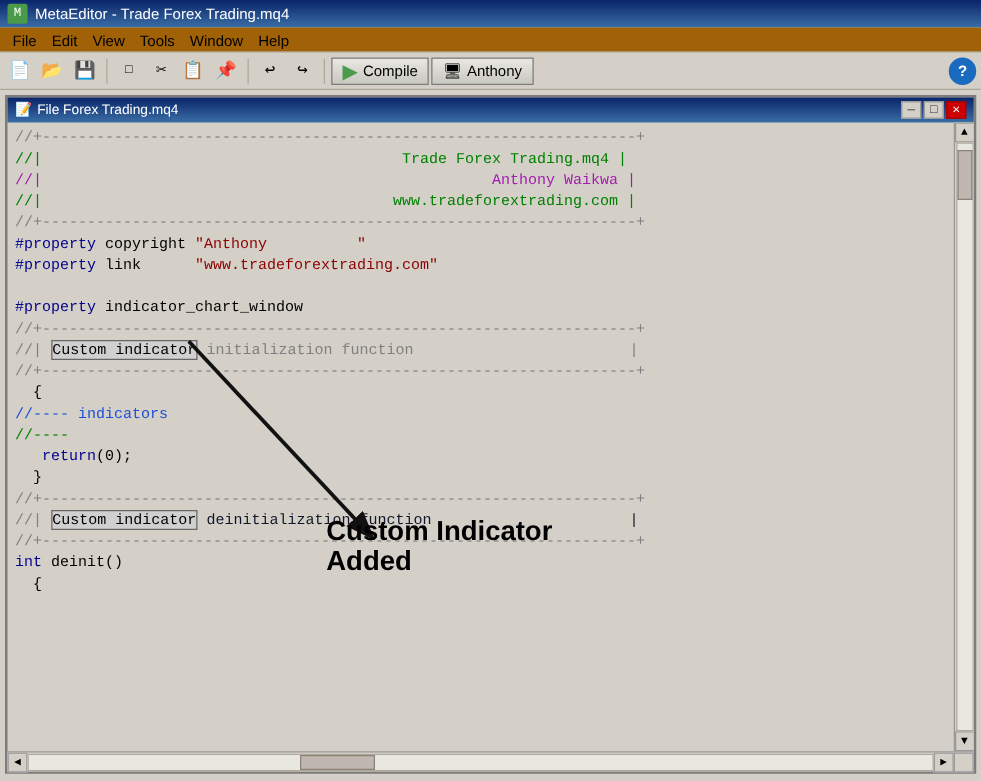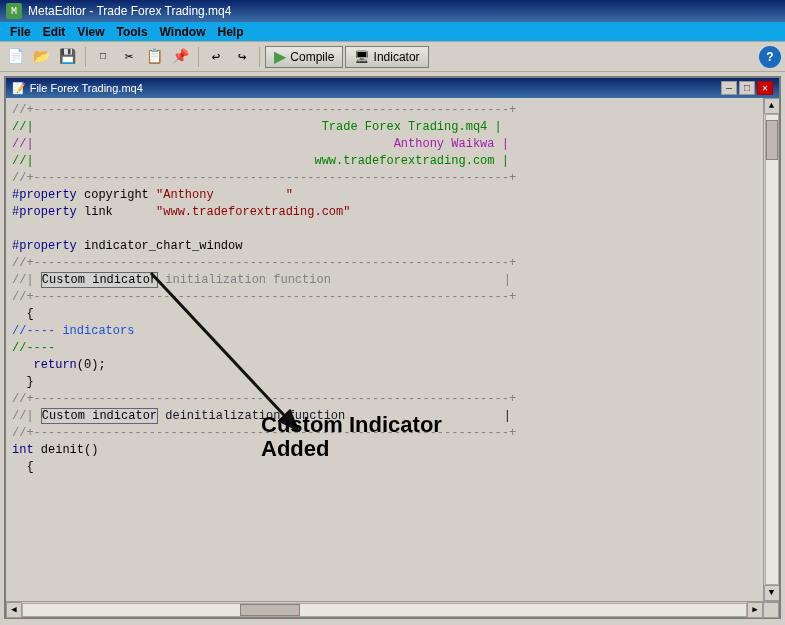--- a/index.html
+++ b/index.html
@@ -31,27 +31,26 @@
       color: white;
     }
     .title-bar-text {
       flex: 1;
       font-size: 12px;
       font-family: Liberation Sans, sans-serif;
     }
 
     
     .menu-bar {
-      background: #0ea5e9;
-      display: flex;
-      align-items: center;
+      background: #a16207;
+      display: flex;
+      align-items: flex-end;
       height: 20px;
       padding: 0 4px;
       border-bottom: 1px solid #aca899;
-      font-weight: bold;
     }
     .menu-item {
       padding: 1px 6px;
       font-size: 12px;
       font-family: 'Segoe UI', Tahoma, sans-serif;
       cursor: pointer;
     }
 
     
     .toolbar {
@@ -272,21 +271,21 @@
   <div class="toolbar-separator"></div>
   <div class="toolbar-btn">↩</div>
   <div class="toolbar-btn">↪</div>
   <div class="toolbar-separator"></div>
   <div class="compile-btn">
     <span style="color:#4a9a4a; font-size:16px;">▶</span>
     <span>Compile</span>
   </div>
   <div class="terminal-btn">
     <span style="font-size:12px;">🖥</span>
-    <span>Indicator</span>
+    <span>Anthony</span>
   </div>
   <div style="flex:1;"></div>
   <div class="help-btn">?</div>
 </div>
 
 <div class="doc-window">
   <div class="doc-title-bar">
     <span class="doc-title-icon">📝</span>
     <span class="doc-title-text">File Forex Trading.mq4</span>
     <div class="doc-controls">

